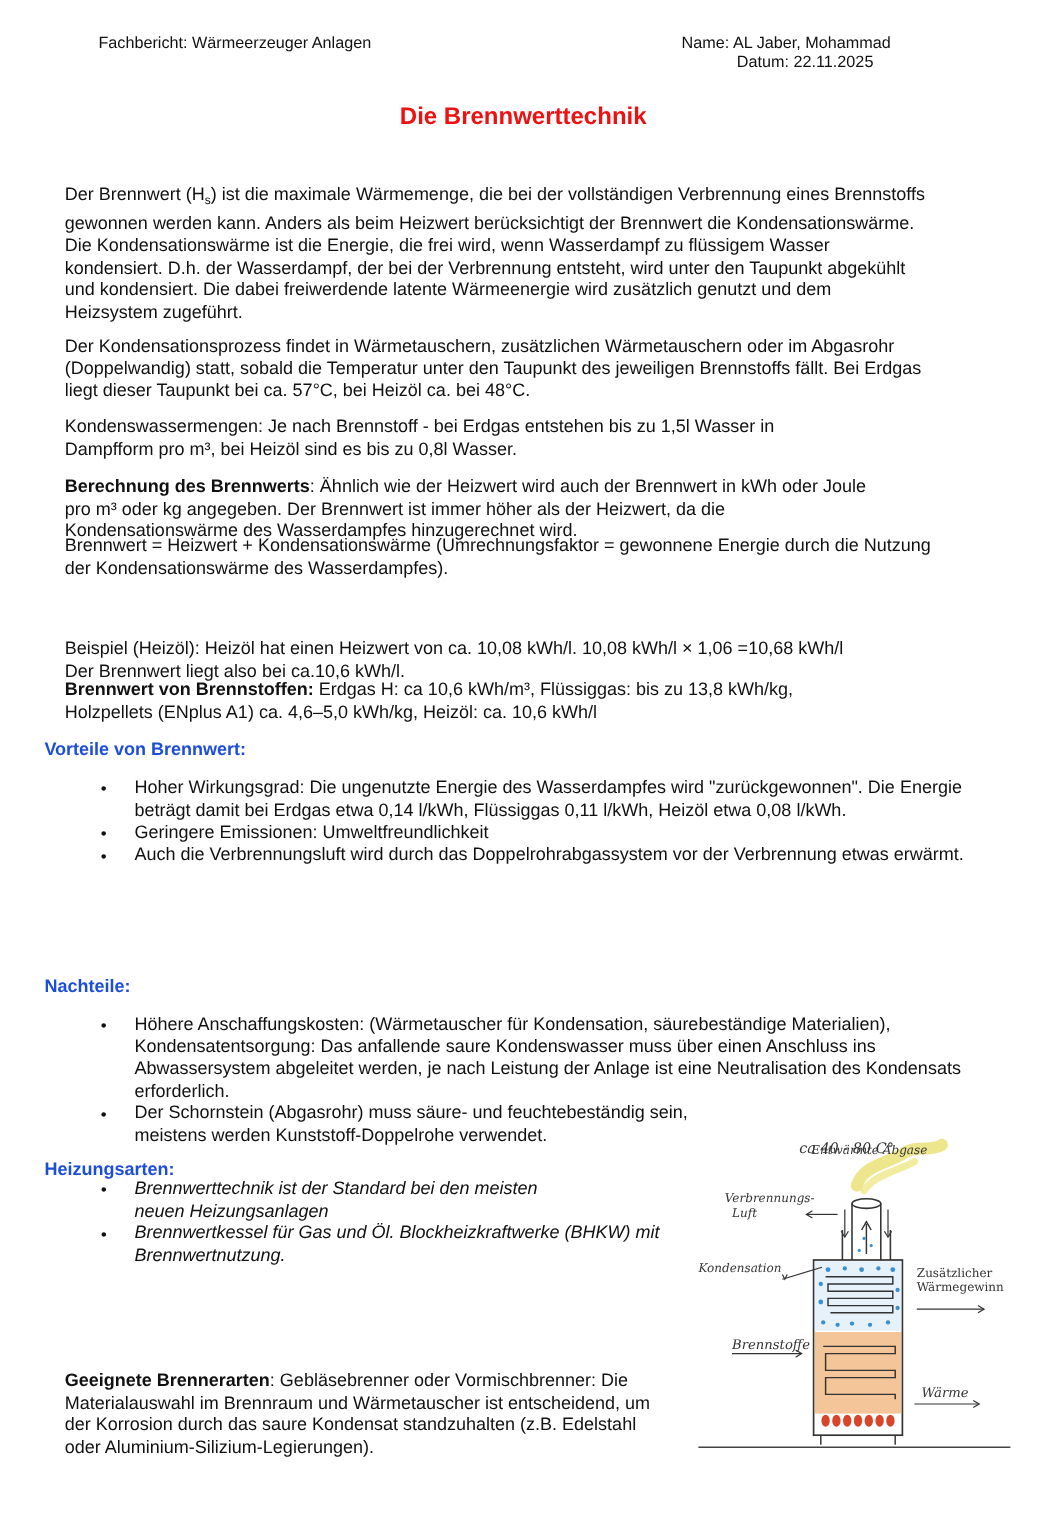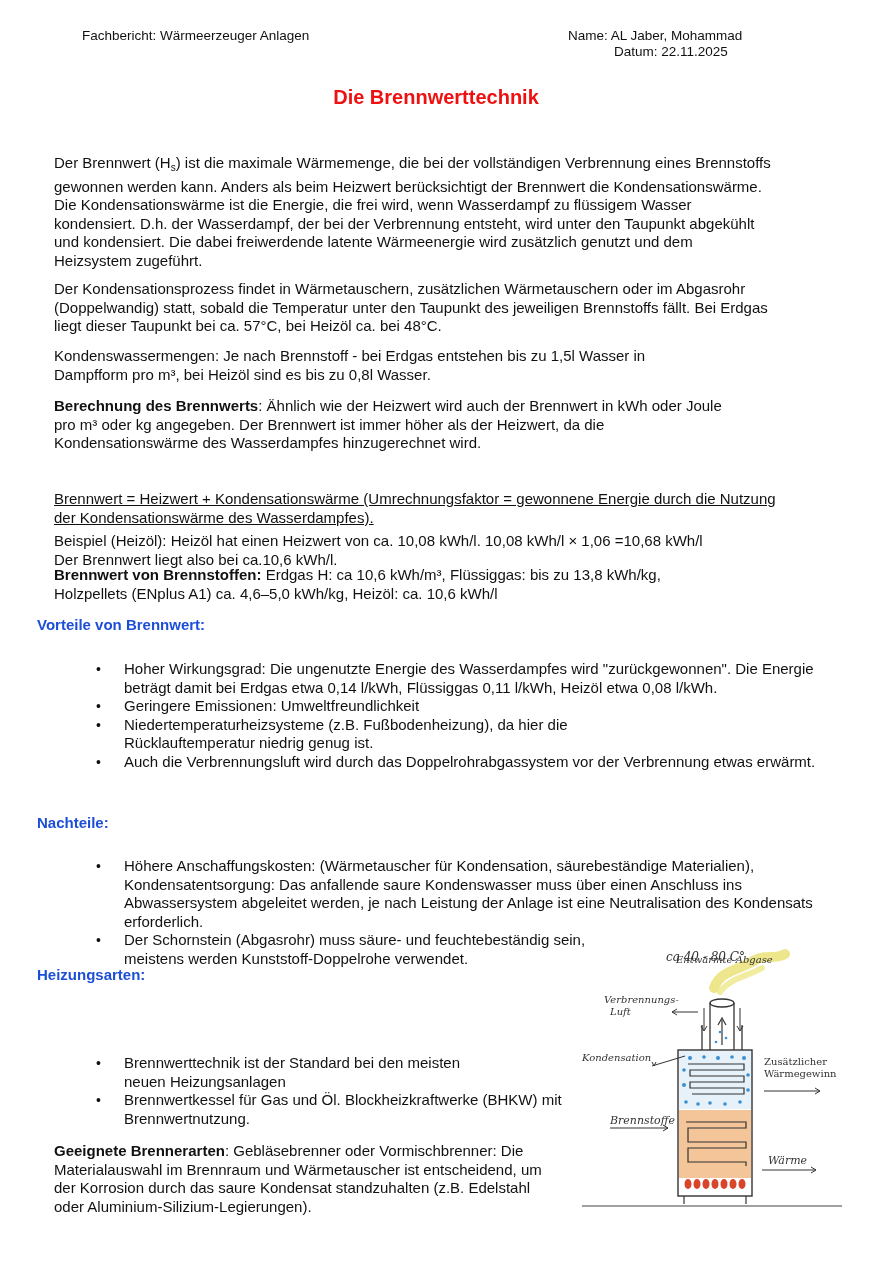--- a/index.html
+++ b/index.html
@@ -5,21 +5,21 @@
   html, body { margin:0; padding:0; background:#ffffff; }
   body { width:872px; height:1274px; position:relative; overflow:hidden;
          font-family:"Liberation Sans", sans-serif; color:#111; }
   .abs { position:absolute; }
   .hdr { font-size:13.5px; color:#111; }
   .title { position:absolute; left:0; width:872px; top:86px; text-align:center;
            font-size:20px; font-weight:bold; color:#ee1111; }
   .p { position:absolute; left:54px; font-size:15px; line-height:18.6px; color:#111; }
   .p b { font-weight:bold; }
   .h { position:absolute; left:37px; font-size:15px; font-weight:bold; color:#1d4ed8; }
-  ul.bl { position:absolute; margin:12px; padding:0; list-style:none; font-size:15px; line-height:18.6px; }
+  ul.bl { position:absolute; margin:0; padding:0; list-style:none; font-size:15px; line-height:18.6px; }
   ul.bl li { position:relative; padding-left:58px; }
   ul.bl li::before { content:"•"; position:absolute; left:30px; top:0; font-size:14px; }
   sub { font-size:10px; vertical-align:-3px; }
   .sketch { position:absolute; left:580px; top:930px; width:270px; height:290px; }
 </style>
 </head>
 <body>
 
 <div class="abs hdr" style="left:54px; top:28px;margin-left:28px;">Fachbericht: Wärmeerzeuger Anlagen</div>
 <div class="abs hdr" style="left:568px; top:28px;">Name: AL Jaber, Mohammad</div>
@@ -32,47 +32,46 @@
 </div>
 
 <div class="p" style="top:280px; width:740px;">Der Kondensationsprozess findet in Wärmetauschern, zusätzlichen Wärmetauschern oder im Abgasrohr (Doppelwandig) statt, sobald die Temperatur unter den Taupunkt des jeweiligen Brennstoffs fällt. Bei Erdgas liegt dieser Taupunkt bei ca. 57°C, bei Heizöl ca. bei 48°C.</div>
 
 <div class="p" style="top:347px; width:650px;">Kondenswassermengen: Je nach Brennstoff - bei Erdgas entstehen bis zu 1,5l Wasser in Dampfform pro m³, bei Heizöl sind es bis zu 0,8l Wasser.</div>
 
 <div class="p" style="top:397px; width:690px;">
   <b>Berechnung des Brennwerts</b><span>: Ähnlich wie der Heizwert wird auch der Brennwert in kWh oder Joule pro m³ oder kg angegeben. Der Brennwert ist immer höher als der Heizwert, da die Kondensationswärme des Wasserdampfes hinzugerechnet wird.</span>
 </div>
 
-<div class="p" style="top:490px; width:740px;text-decoration:underline;">Brennwert = Heizwert + Kondensationswärme (Umrechnungsfaktor = gewonnene Energie durch die Nutzung der Kondensationswärme des Wasserdampfes).</div>
+<div class="p" style="top:446px; width:740px;">Brennwert = Heizwert + Kondensationswärme (Umrechnungsfaktor = gewonnene Energie durch die Nutzung der Kondensationswärme des Wasserdampfes).</div>
 
 <div class="p" style="top:532px; width:760px;">
   <div>Beispiel (Heizöl):  Heizöl hat einen Heizwert von ca. 10,08 kWh/l. 10,08 kWh/l × 1,06 =10,68 kWh/l</div>
   <div>Der Brennwert liegt also bei ca.10,6 kWh/l.</div>
 </div>
 
 <div class="p" style="top:566px; width:680px;">
   <b>Brennwert von Brennstoffen:</b><span> Erdgas H: ca 10,6 kWh/m³, Flüssiggas: bis zu 13,8 kWh/kg, Holzpellets (ENplus A1) ca. 4,6–5,0 kWh/kg, Heizöl: ca. 10,6 kWh/l</span>
 </div>
 
 <div class="h" style="top:616px;">Vorteile von Brennwert:</div>
 <ul class="bl" style="left:54px; top:648px; width:770px;">
   <li>Hoher Wirkungsgrad: Die ungenutzte Energie des Wasserdampfes wird "zurückgewonnen". Die Energie beträgt damit bei Erdgas etwa 0,14 l/kWh, Flüssiggas 0,11 l/kWh, Heizöl etwa 0,08 l/kWh.</li>
   <li>Geringere Emissionen: Umweltfreundlichkeit</li>
-  <li style="width:520px;">Niedertemperaturheizsysteme (z.B. Fußbodenheizung), da hier die Rücklauftemperatur niedrig genug ist.</li>
   <li style="width:730px;">Auch die Verbrennungsluft wird durch das Doppelrohrabgassystem vor der Verbrennung etwas erwärmt.</li>
 </ul>
 
 <div class="h" style="top:814px;">Nachteile:</div>
 <ul class="bl" style="left:54px; top:845px; width:790px;">
   <li>Höhere Anschaffungskosten: (Wärmetauscher für Kondensation, säurebeständige Materialien), Kondensatentsorgung: Das anfallende saure Kondenswasser muss über einen Anschluss ins Abwassersystem abgeleitet werden, je nach Leistung der Anlage ist eine Neutralisation des Kondensats erforderlich.</li>
   <li style="width:470px;">Der Schornstein (Abgasrohr) muss säure- und feuchtebeständig sein, meistens werden Kunststoff-Doppelrohe verwendet.</li>
 </ul>
 
 <div class="h" style="top:966px;">Heizungsarten:</div>
-<ul class="bl" style="left:54px; top:1042px; width:530px;">
+<ul class="bl" style="left:54px; top:982px; width:530px;font-style:italic;">
   <li style="width:370px;">Brennwerttechnik ist der Standard bei den meisten neuen Heizungsanlagen</li>
   <li>Brennwertkessel für Gas und Öl. Blockheizkraftwerke (BHKW) mit Brennwertnutzung.</li>
 </ul>
 
 <div class="p" style="top:1142px; width:500px;">
   <b>Geeignete Brennerarten</b><span>: Gebläsebrenner oder Vormischbrenner: Die Materialauswahl im Brennraum und Wärmetauscher ist entscheidend, um der Korrosion durch das saure Kondensat standzuhalten (z.B. Edelstahl oder Aluminium-Silizium-Legierungen).</span>
 </div>
 
 <div class="sketch">
   <svg width="270" height="290" viewBox="0 0 270 290" xmlns="http://www.w3.org/2000/svg">

